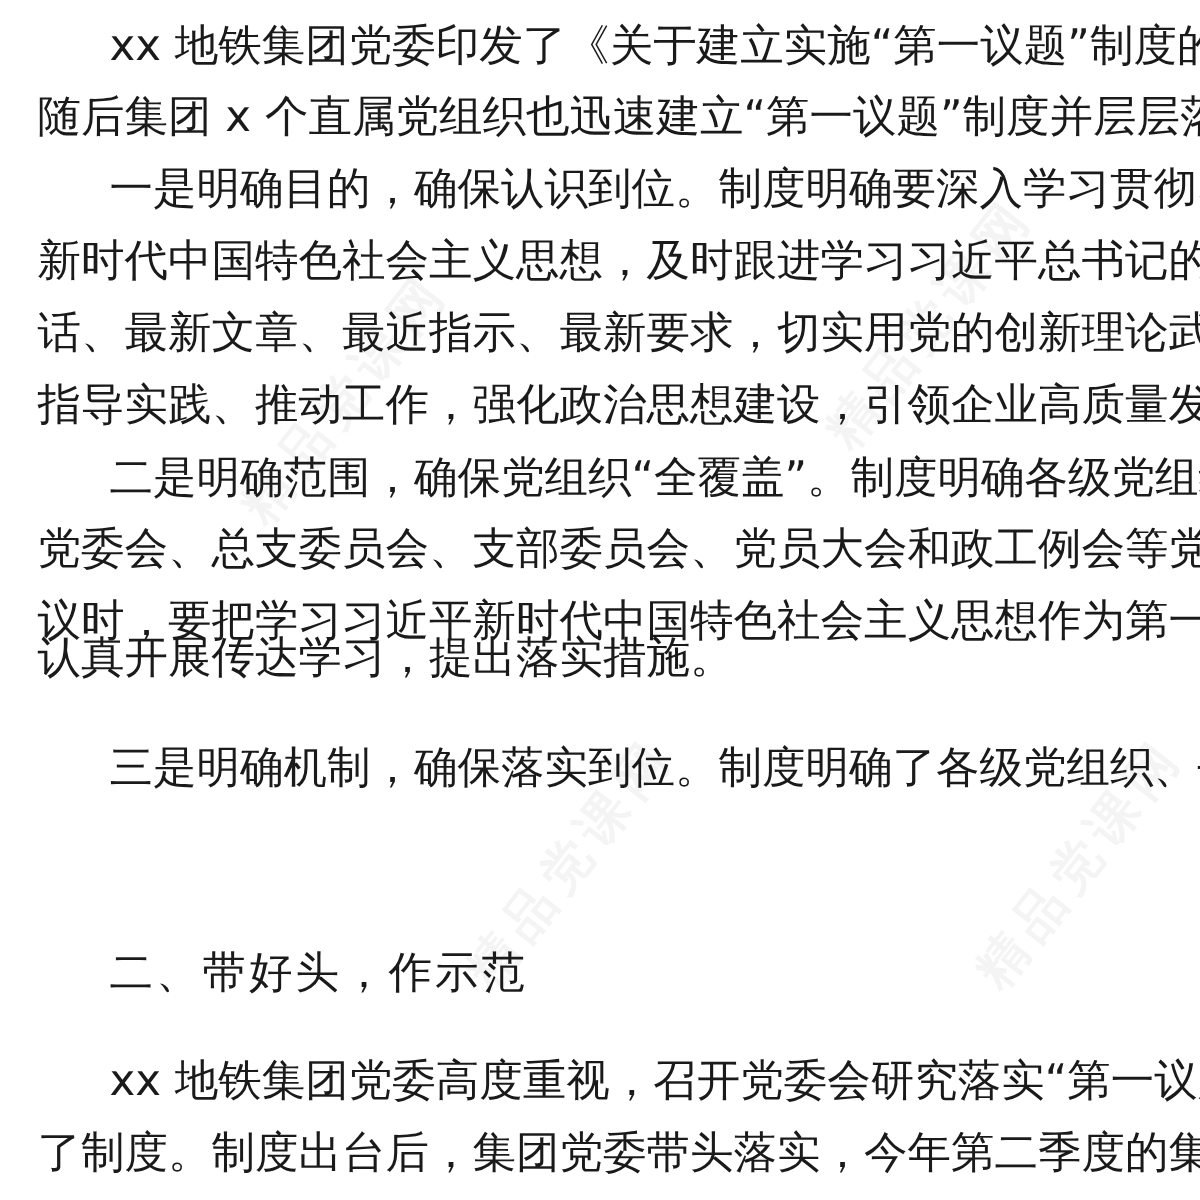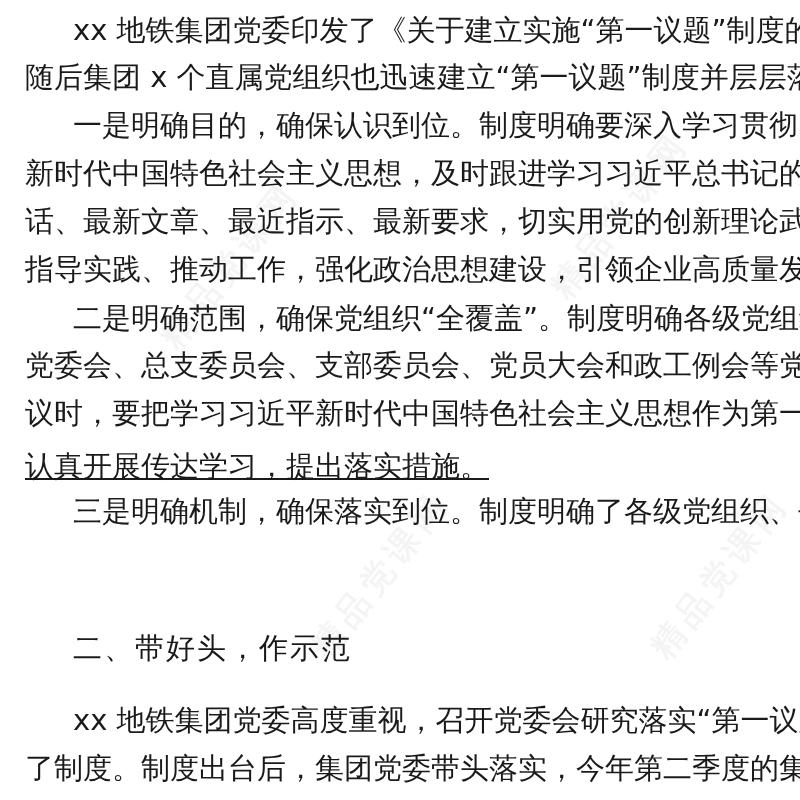--- a/index.html
+++ b/index.html
@@ -75,21 +75,21 @@
   <div class="line last" style="top:57px;">随后集团 x 个直属党组织也迅速建立“第一议题”制度并层层落实。</div>
 
   <div class="line indent" style="top:105px;">一是明确目的，确保认识到位。制度明确要深入学习贯彻习近平</div>
   <div class="line" style="top:153px;">新时代中国特色社会主义思想，及时跟进学习习近平总书记的最新讲</div>
   <div class="line" style="top:201px;">话、最新文章、最近指示、最新要求，切实用党的创新理论武装头脑、</div>
   <div class="line last" style="top:249px;">指导实践、推动工作，强化政治思想建设，引领企业高质量发展。</div>
 
   <div class="line indent" style="top:298px;">二是明确范围，确保党组织“全覆盖”。制度明确各级党组织在召开</div>
   <div class="line" style="top:345px;">党委会、总支委员会、支部委员会、党员大会和政工例会等党组织会</div>
   <div class="line" style="top:393px;">议时，要把学习习近平新时代中国特色社会主义思想作为第一项议题，</div>
-  <div class="line last" style="top:446px;text-decoration:underline;">认真开展传达学习，提出落实措施。</div>
+  <div class="line last" style="top:418px;">认真开展传达学习，提出落实措施。</div>
 
   <div class="line indent" style="top:491px;">三是明确机制，确保落实到位。制度明确了各级党组织、书记和</div>
 
   <div class="heading" style="top:628px;">二、带好头，作示范</div>
 
   <div class="line indent" style="top:700px;">xx 地铁集团党委高度重视，召开党委会研究落实“第一议题”并出台</div>
   <div class="line" style="top:748px;">了制度。制度出台后，集团党委带头落实，今年第二季度的集团党委</div>
 
 </div>
 

